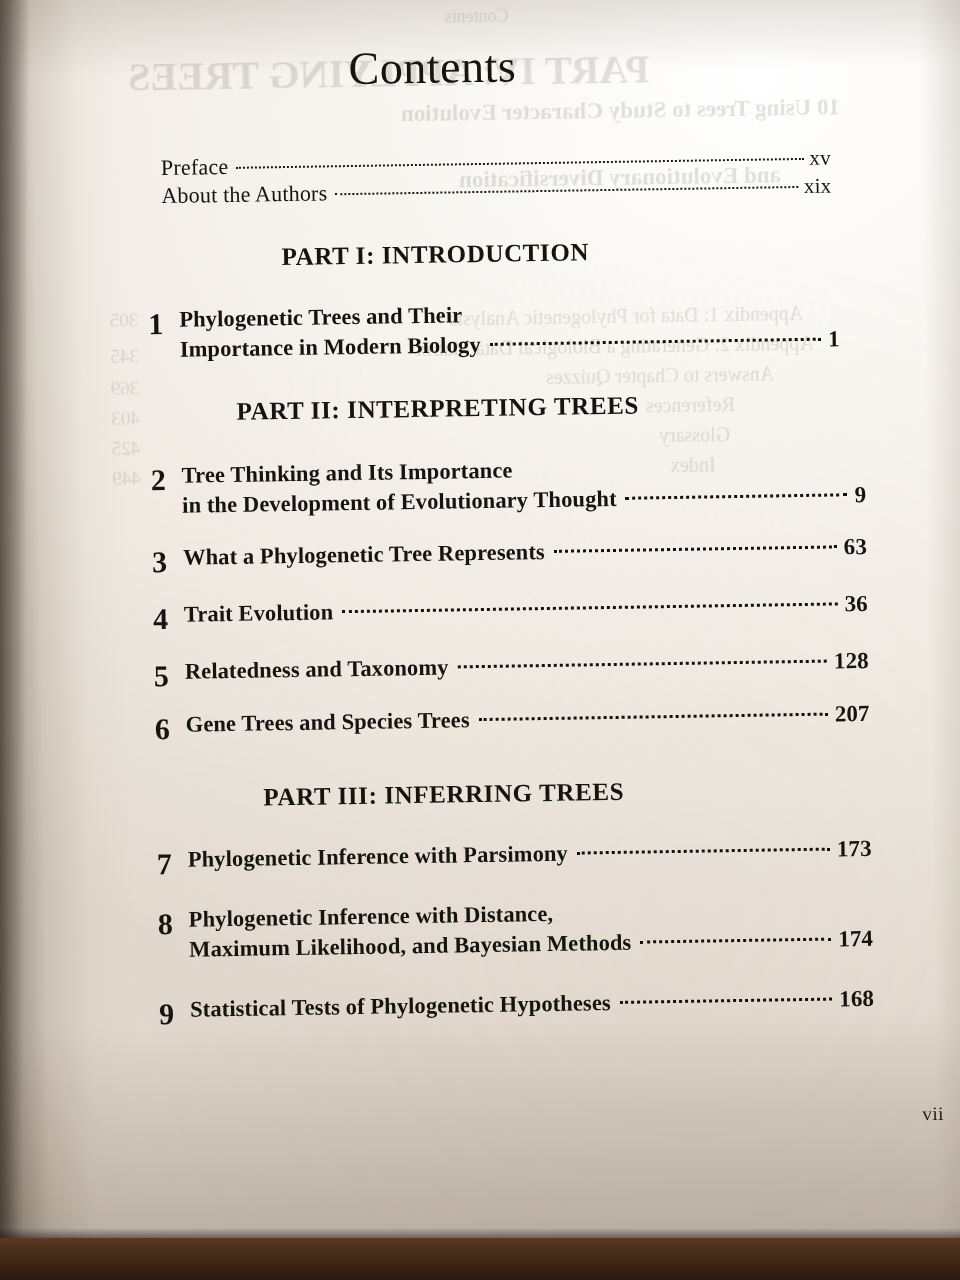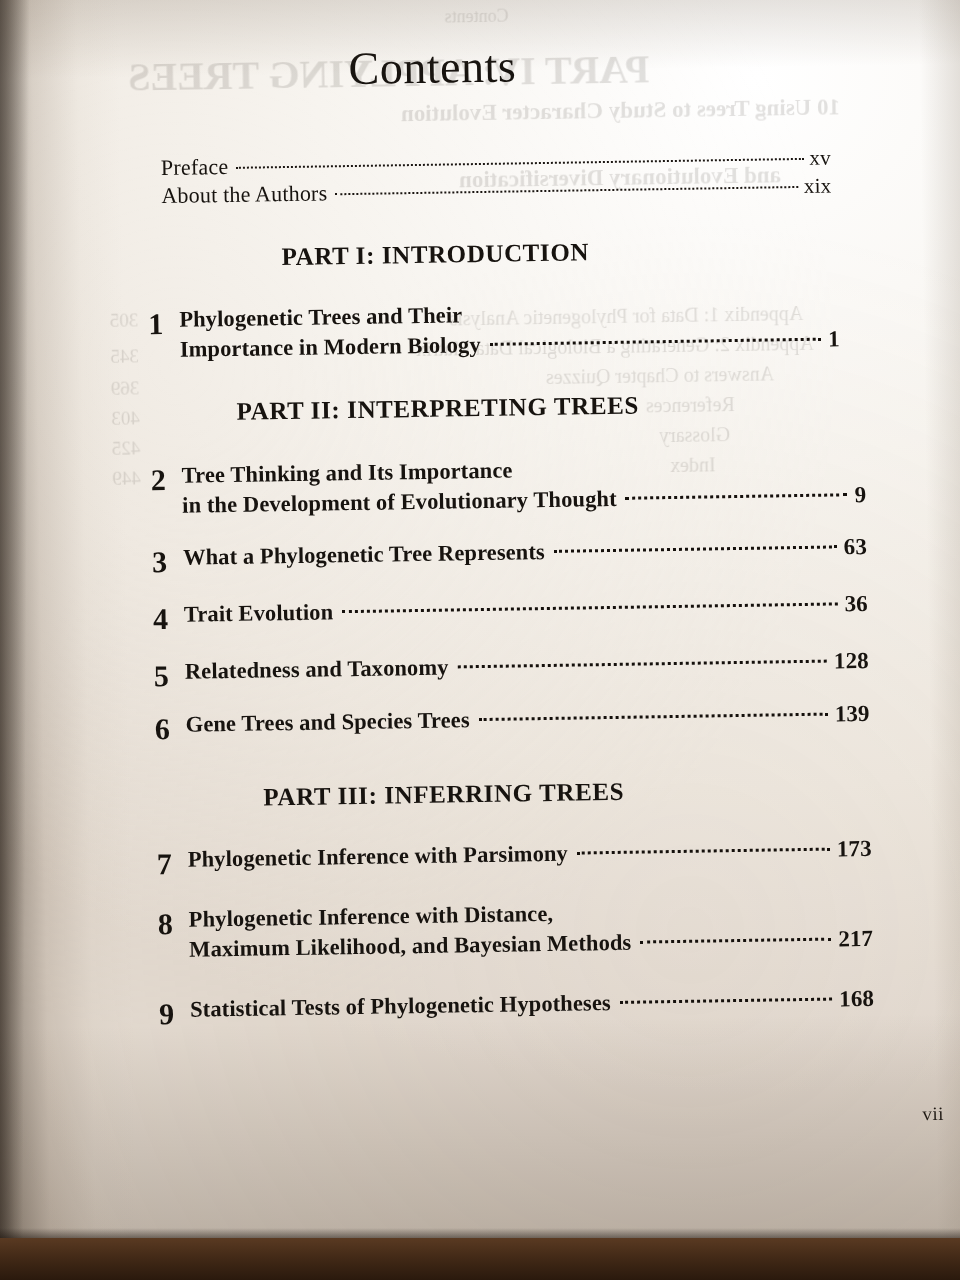--- a/index.html
+++ b/index.html
@@ -334,21 +334,21 @@
           </div>
         </div>
       </div>
 
       <div class="entry" style="left:150px; top:723px; width:740px;">
         <div class="num">6</div>
         <div class="body" style="width:684px;">
           <div class="line2">
             <span>Gene Trees and Species Trees</span>
             <span class="leader"></span>
-            <span class="pg">139</span>
+            <span class="pg">207</span>
           </div>
         </div>
       </div>
 
       <div class="part-head" style="top:798px;">PART III: INFERRING TREES</div>
 
       <div class="entry" style="left:150px; top:858px; width:740px;">
         <div class="num">7</div>
         <div class="body" style="width:684px;">
           <div class="line2">
@@ -359,21 +359,21 @@
         </div>
       </div>
 
       <div class="entry" style="left:150px; top:918px; width:740px;">
         <div class="num">8</div>
         <div class="body" style="width:684px;">
           <div>Phylogenetic Inference with Distance,</div>
           <div class="line2">
             <span>Maximum Likelihood, and Bayesian Methods</span>
             <span class="leader"></span>
-            <span class="pg">217</span>
+            <span class="pg">174</span>
           </div>
         </div>
       </div>
 
       <div class="entry" style="left:150px; top:1008px; width:740px;">
         <div class="num">9</div>
         <div class="body" style="width:684px;">
           <div class="line2">
             <span>Statistical Tests of Phylogenetic Hypotheses</span>
             <span class="leader"></span>

